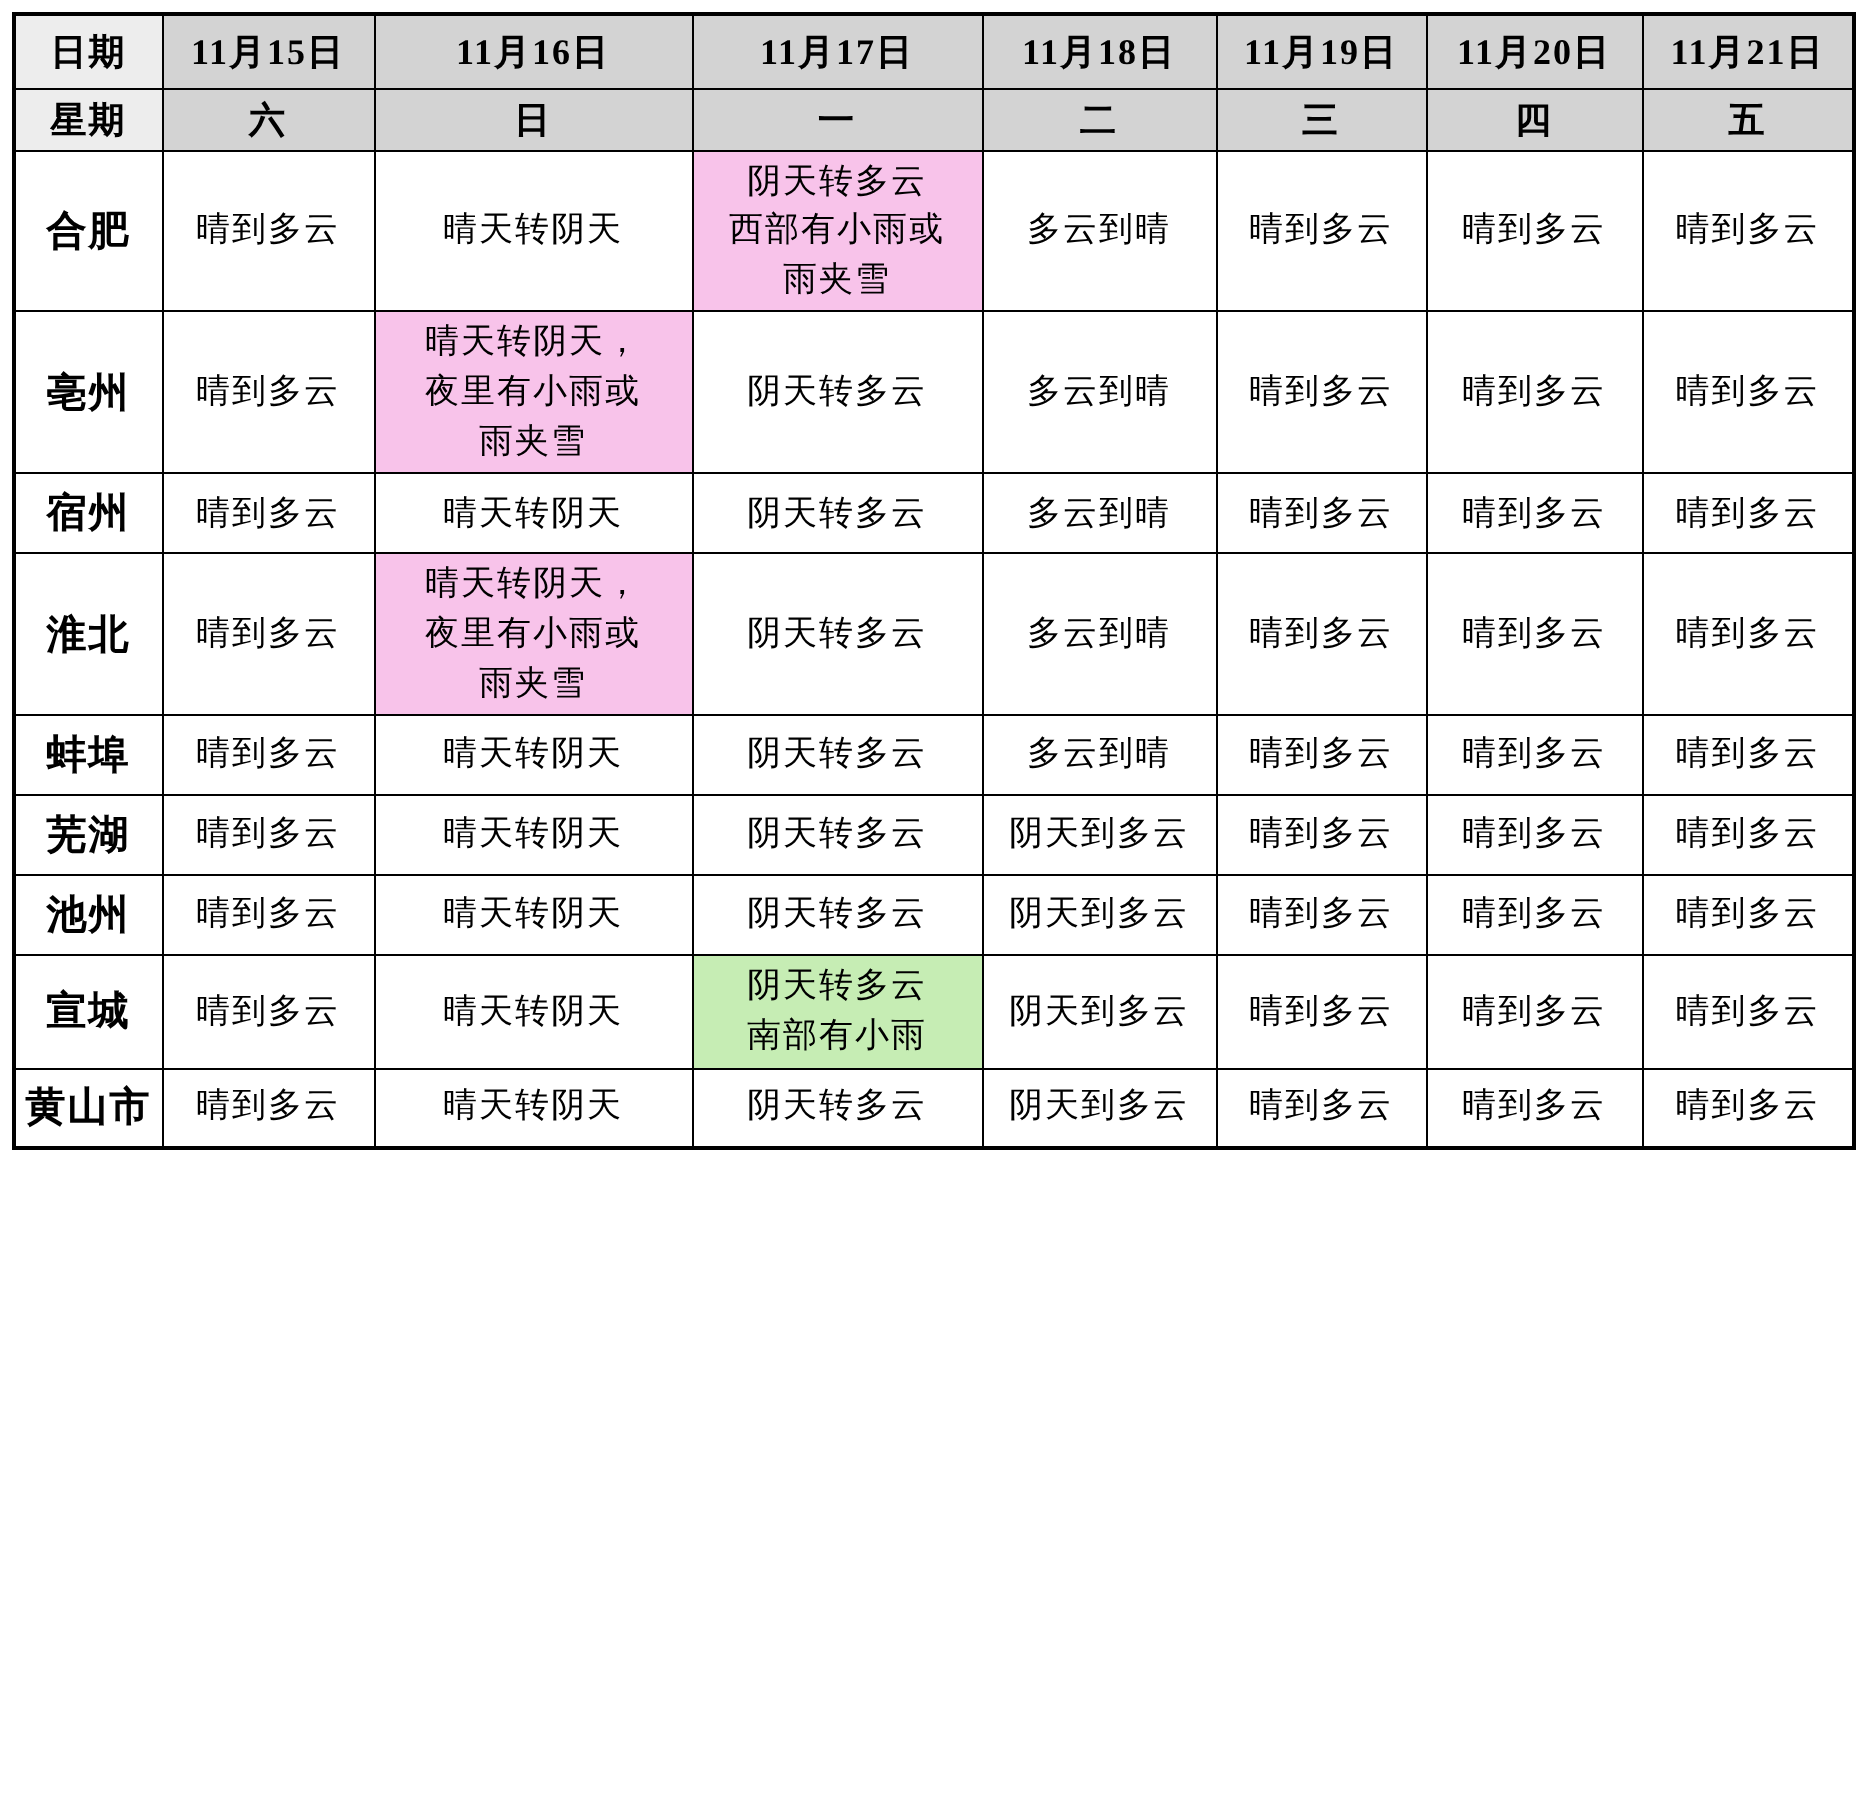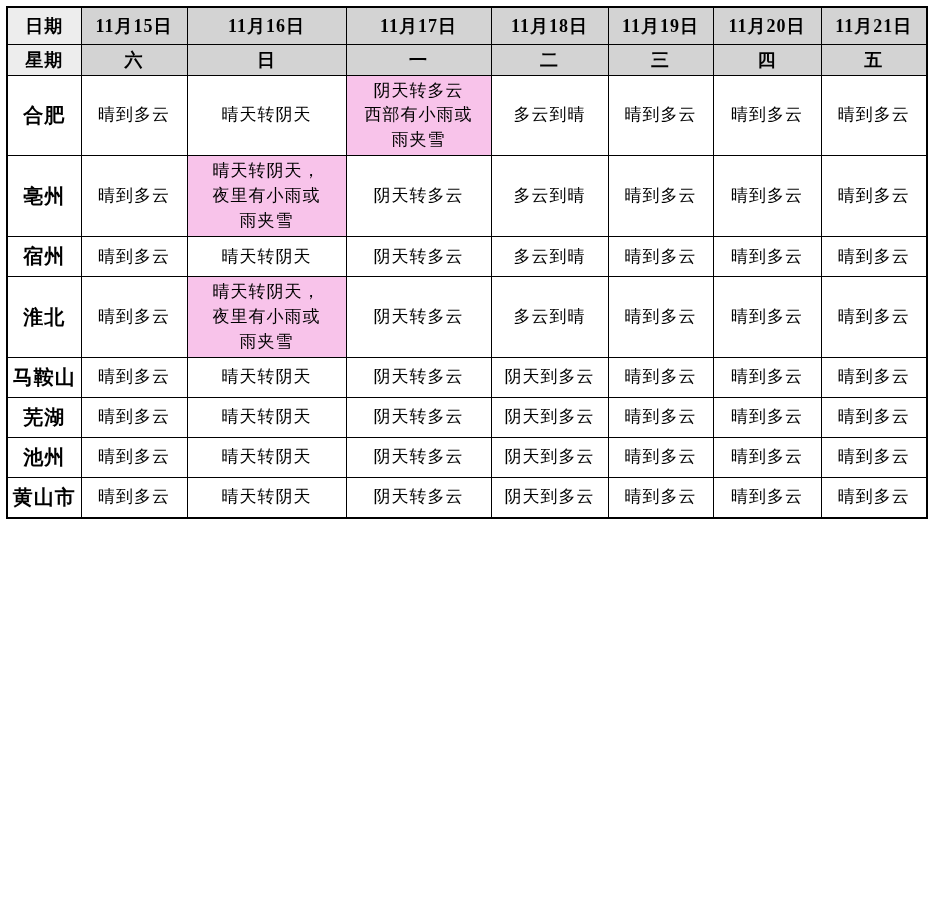--- a/index.html
+++ b/index.html
@@ -135,25 +135,25 @@
           <td class="bg-pink">晴天转阴天，
 夜里有小雨或
 雨夹雪</td>
           <td>阴天转多云</td>
           <td>多云到晴</td>
           <td>晴到多云</td>
           <td>晴到多云</td>
           <td>晴到多云</td>
         </tr>
         <tr>
-          <th>马鞍山</th>
+          <th>蚌埠</th>
           <td>晴到多云</td>
           <td>晴天转阴天</td>
           <td>阴天转多云</td>
-          <td>阴天到多云</td>
+          <td>多云到晴</td>
           <td>晴到多云</td>
           <td>晴到多云</td>
           <td>晴到多云</td>
         </tr>
         <tr>
           <th>芜湖</th>
           <td>晴到多云</td>
           <td>晴天转阴天</td>
           <td>阴天转多云</td>
           <td>阴天到多云</td>
@@ -165,20 +165,31 @@
           <th>池州</th>
           <td>晴到多云</td>
           <td>晴天转阴天</td>
           <td>阴天转多云</td>
           <td>阴天到多云</td>
           <td>晴到多云</td>
           <td>晴到多云</td>
           <td>晴到多云</td>
         </tr>
         <tr>
+          <th>宣城</th>
+          <td>晴到多云</td>
+          <td>晴天转阴天</td>
+          <td class="bg-green">阴天转多云
+南部有小雨</td>
+          <td>阴天到多云</td>
+          <td>晴到多云</td>
+          <td>晴到多云</td>
+          <td>晴到多云</td>
+        </tr>
+        <tr>
           <th>黄山市</th>
           <td>晴到多云</td>
           <td>晴天转阴天</td>
           <td>阴天转多云</td>
           <td>阴天到多云</td>
           <td>晴到多云</td>
           <td>晴到多云</td>
           <td>晴到多云</td>
         </tr>
       </tbody>

